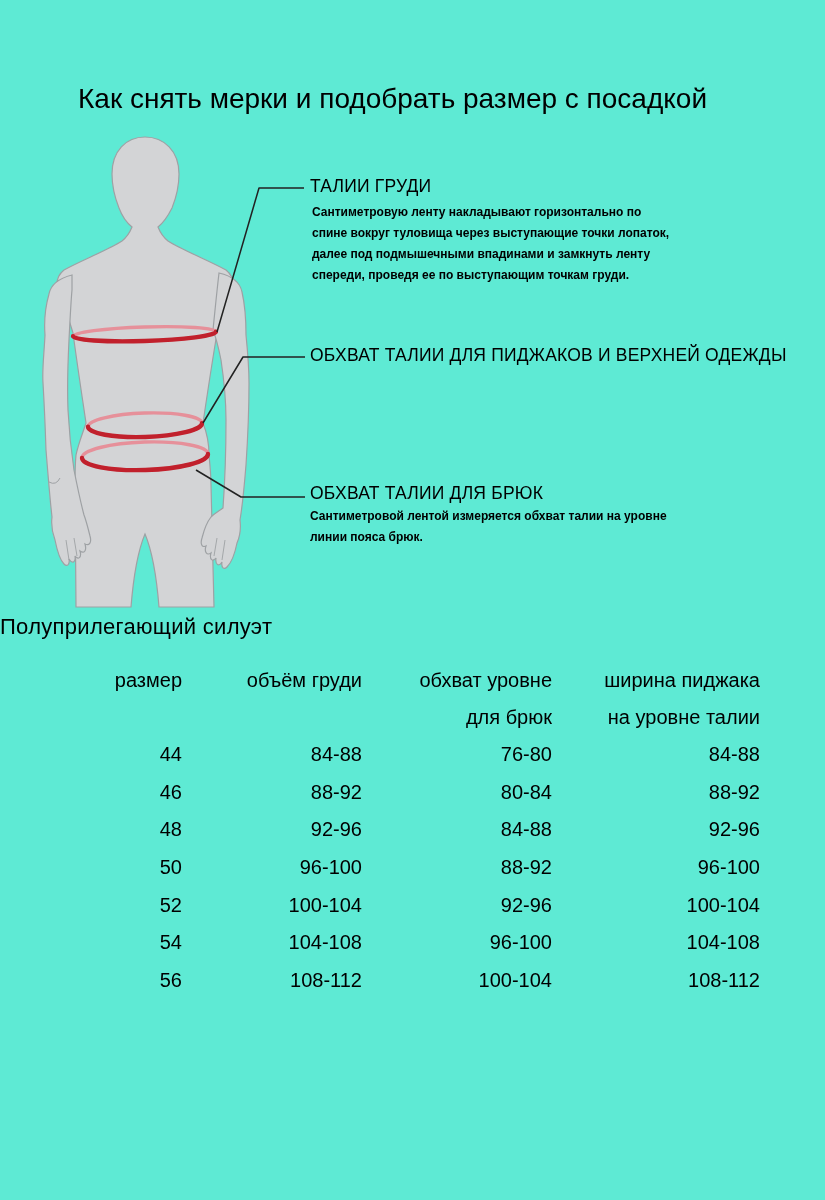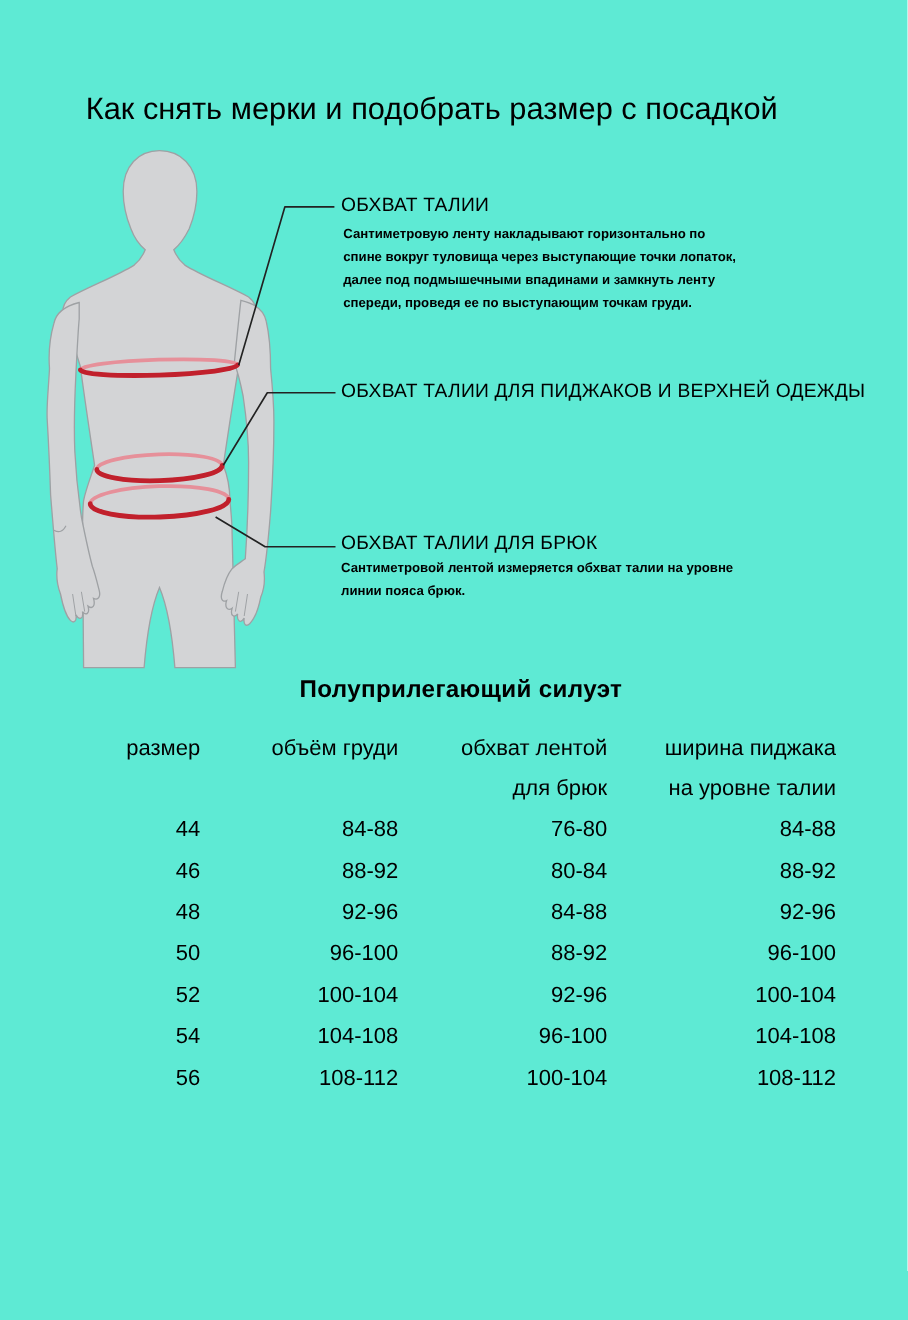--- a/index.html
+++ b/index.html
@@ -17,21 +17,21 @@
   .m-body{
     font-size:12px;font-weight:700;line-height:21px;white-space:pre-wrap;
   }
   #sec1-h{left:310px;top:176px;}
   #sec1-b{left:312px;top:202px;width:450px;}
   #sec2-h{left:310px;top:345px;}
   #sec2-b{left:310px;top:370px;width:450px;}
   #sec3-h{left:310px;top:483px;}
   #sec3-b{left:310px;top:506px;width:470px;}
   #table-title{
-    left:0;top:614px;width:770px;text-align:center;font-size:22px;font-weight:700;letter-spacing:0.3px;padding-left:34px;
+    left:0;top:614px;width:770px;text-align:left;font-size:22px;font-weight:400;letter-spacing:0.3px;
   }
   #size-table{left:80px;top:662px;width:680px;font-size:20px;}
   .trow{display:grid;grid-template-columns:102px 180px 190px 208px;height:37.6px;align-items:center;}
   .trow.head{height:37px;}
   .tcell{text-align:right;white-space:nowrap;}
   #figure-svg{left:0;top:120px;}
 </style>
 </head>
 <body>
 
@@ -81,39 +81,39 @@
     <g transform="rotate(-1.8 145 336)">
       <ellipse cx="145" cy="336" rx="63" ry="14" fill="none" stroke-width="3.4" stroke="#e6909a"></ellipse>
       <path d="M82,336 A63,14 0 0 0 208,336" fill="none" stroke-linecap="round" stroke-width="4.4" stroke="#c1202c"></path>
     </g>
 
     <polyline points="217,212 259,68 304,68" fill="none" stroke-linejoin="round" stroke-width="1.5" stroke="#222222"></polyline>
     <polyline points="203,303 243,237 305,237" fill="none" stroke-linejoin="round" stroke-width="1.5" stroke="#222222"></polyline>
     <polyline points="196,350 241,377 305,377" fill="none" stroke-linejoin="round" stroke-width="1.5" stroke="#222222"></polyline>
   </svg>
 
-  <div class="abs m-heading" id="sec1-h">ОБХВАТ ТАЛИИ</div>
+  <div class="abs m-heading" id="sec1-h">ТАЛИИ ГРУДИ</div>
   <div class="abs m-body" id="sec1-b">Сантиметровую ленту накладывают горизонтально по
 спине вокруг туловища через выступающие точки лопаток,
 далее под подмышечными впадинами и замкнуть ленту
 спереди, проведя ее по выступающим точкам груди.</div>
 
   <div class="abs m-heading" id="sec2-h">ОБХВАТ ТАЛИИ ДЛЯ ПИДЖАКОВ И ВЕРХНЕЙ ОДЕЖДЫ</div>
 
   <div class="abs m-heading" id="sec3-h">ОБХВАТ ТАЛИИ ДЛЯ БРЮК</div>
   <div class="abs m-body" id="sec3-b">Сантиметровой лентой измеряется обхват талии на уровне
 линии пояса брюк.</div>
 
   <div class="abs" id="table-title">Полуприлегающий силуэт</div>
 
   <div class="abs" id="size-table">
     <div class="trow head">
       <div class="tcell">размер</div>
       <div class="tcell">объём груди</div>
-      <div class="tcell">обхват лентой</div>
+      <div class="tcell">обхват уровне</div>
       <div class="tcell">ширина пиджака</div>
     </div>
     <div class="trow head">
       <div class="tcell"></div>
       <div class="tcell"></div>
       <div class="tcell">для брюк</div>
       <div class="tcell">на уровне талии</div>
     </div>
 
     <div class="trow">

